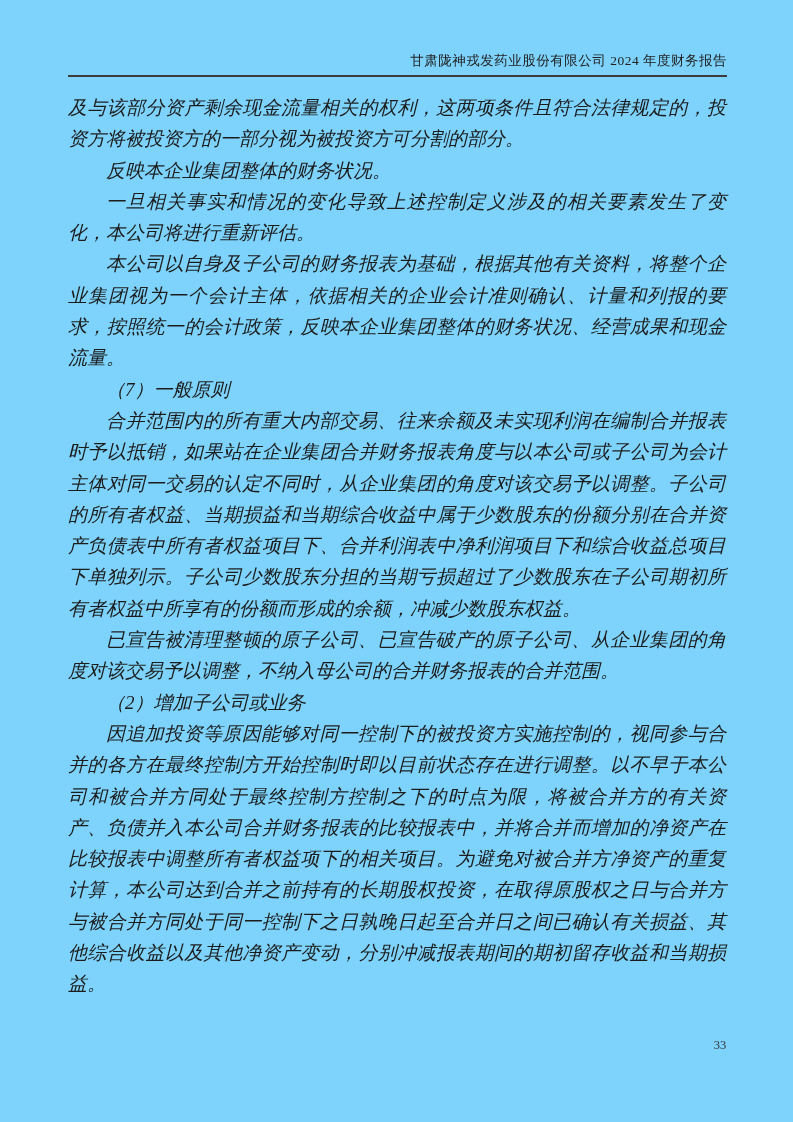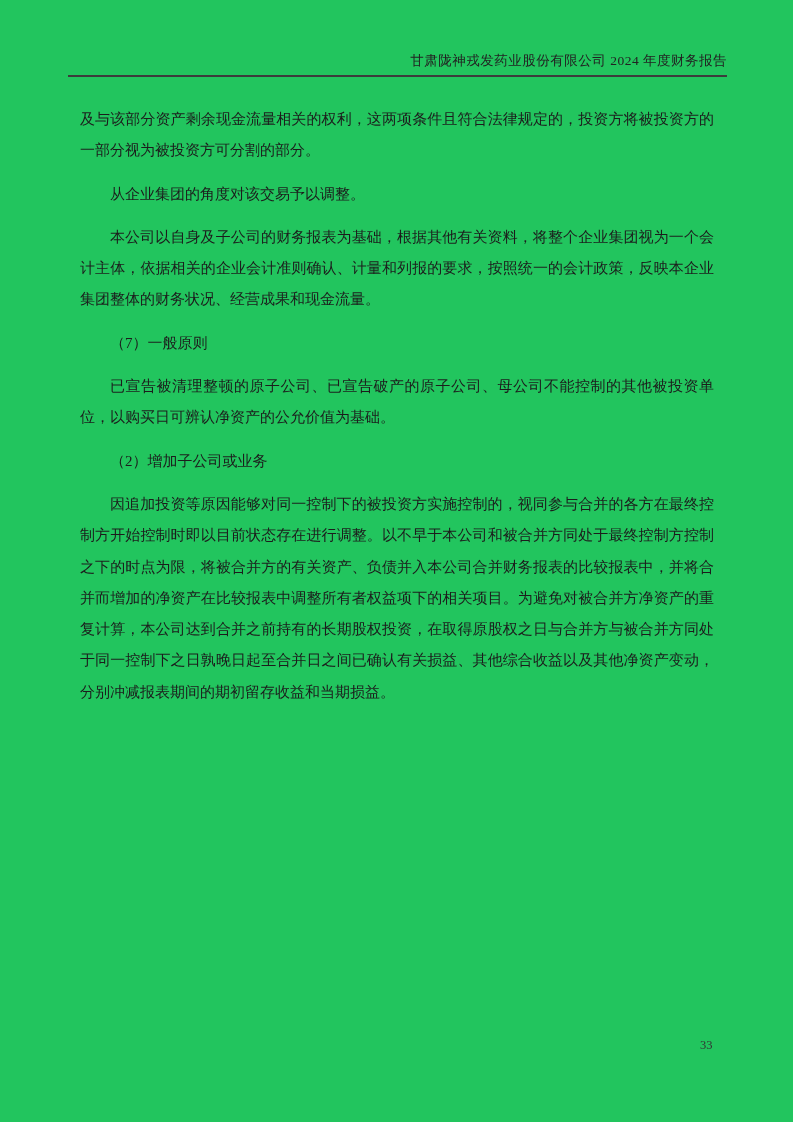--- a/index.html
+++ b/index.html
@@ -4,21 +4,21 @@
 <style>
   html, body {
     margin: 0;
     padding: 0;
     background: #ffffff;
   }
   .page {
     position: relative;
     width: 793px;
     height: 1122px;
-    background: #22c55e;
+    background: #7dd3fc;
     font-family: "Liberation Serif", "DejaVu Serif", serif;
     color: #1c1c1c;
     overflow: hidden;
   }
   .header {
     position: absolute;
     top: 52px;
     left: 68px;
     width: 659px;
     border-bottom: 2px solid #3c3c3c;
@@ -31,55 +31,58 @@
     color: #222222;
     white-space: nowrap;
   }
   .content {
     position: absolute;
     top: 92px;
     left: 68px;
     width: 658px;
   }
   .content p {
-    margin: 12px;
-    font-size: 15px;
+    margin: 0;
+    font-size: 19px;
     line-height: 31.3px;
     text-align: justify;
     text-justify: inter-ideograph;
     word-break: break-all;
     color: #1c1c1c;
+    font-style: italic;
   }
   .content p.indent {
     text-indent: 2em;
   }
   .footer {
     position: absolute;
     top: 1038px;
     left: 700px;
     width: 40px;
     font-size: 12.5px;
     color: #333333;
-    text-align: left;
+    text-align: center;
   }
 </style>
 </head>
 <body>
 
 <div class="page">
   <div class="header">
     <div class="header-title">甘肃陇神戎发药业股份有限公司 2024 年度财务报告</div>
   </div>
 
   <div class="content" id="content">
       <p>及与该部分资产剩余现金流量相关的权利，这两项条件且符合法律规定的，投资方将被投资方的一部分视为被投资方可分割的部分。</p>
-      <p class="indent">从企业集团的角度对该交易予以调整。</p>
+      <p class="indent">反映本企业集团整体的财务状况。</p>
+      <p class="indent">一旦相关事实和情况的变化导致上述控制定义涉及的相关要素发生了变化，本公司将进行重新评估。</p>
       <p class="indent">本公司以自身及子公司的财务报表为基础，根据其他有关资料，将整个企业集团视为一个会计主体，依据相关的企业会计准则确认、计量和列报的要求，按照统一的会计政策，反映本企业集团整体的财务状况、经营成果和现金流量。</p>
       <p class="indent">（7）一般原则</p>
-      <p class="indent">已宣告被清理整顿的原子公司、已宣告破产的原子公司、母公司不能控制的其他被投资单位，以购买日可辨认净资产的公允价值为基础。</p>
+      <p class="indent">合并范围内的所有重大内部交易、往来余额及未实现利润在编制合并报表时予以抵销，如果站在企业集团合并财务报表角度与以本公司或子公司为会计主体对同一交易的认定不同时，从企业集团的角度对该交易予以调整。子公司的所有者权益、当期损益和当期综合收益中属于少数股东的份额分别在合并资产负债表中所有者权益项目下、合并利润表中净利润项目下和综合收益总项目下单独列示。子公司少数股东分担的当期亏损超过了少数股东在子公司期初所有者权益中所享有的份额而形成的余额，冲减少数股东权益。</p>
+      <p class="indent">已宣告被清理整顿的原子公司、已宣告破产的原子公司、从企业集团的角度对该交易予以调整，不纳入母公司的合并财务报表的合并范围。</p>
       <p class="indent">（2）增加子公司或业务</p>
       <p class="indent">因追加投资等原因能够对同一控制下的被投资方实施控制的，视同参与合并的各方在最终控制方开始控制时即以目前状态存在进行调整。以不早于本公司和被合并方同处于最终控制方控制之下的时点为限，将被合并方的有关资产、负债并入本公司合并财务报表的比较报表中，并将合并而增加的净资产在比较报表中调整所有者权益项下的相关项目。为避免对被合并方净资产的重复计算，本公司达到合并之前持有的长期股权投资，在取得原股权之日与合并方与被合并方同处于同一控制下之日孰晚日起至合并日之间已确认有关损益、其他综合收益以及其他净资产变动，分别冲减报表期间的期初留存收益和当期损益。</p>
     </div>
 
   <div class="footer">
     <span>33</span>
   </div>
 </div>
 
 </body></html>

